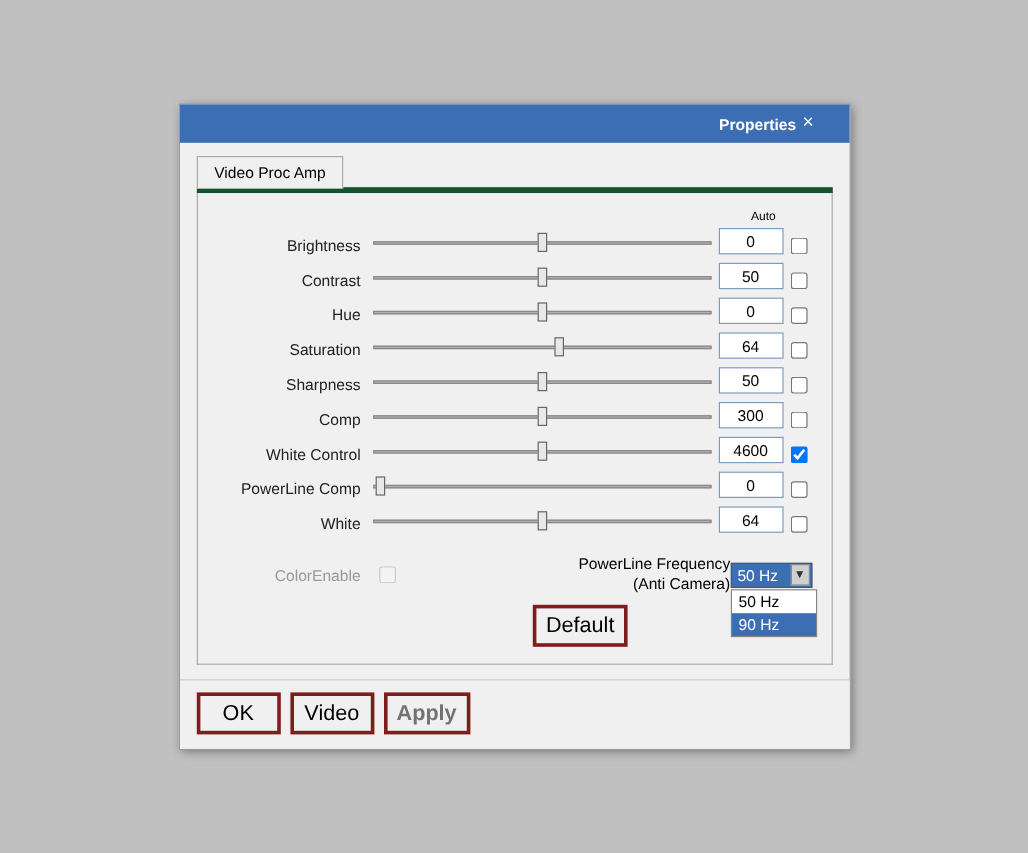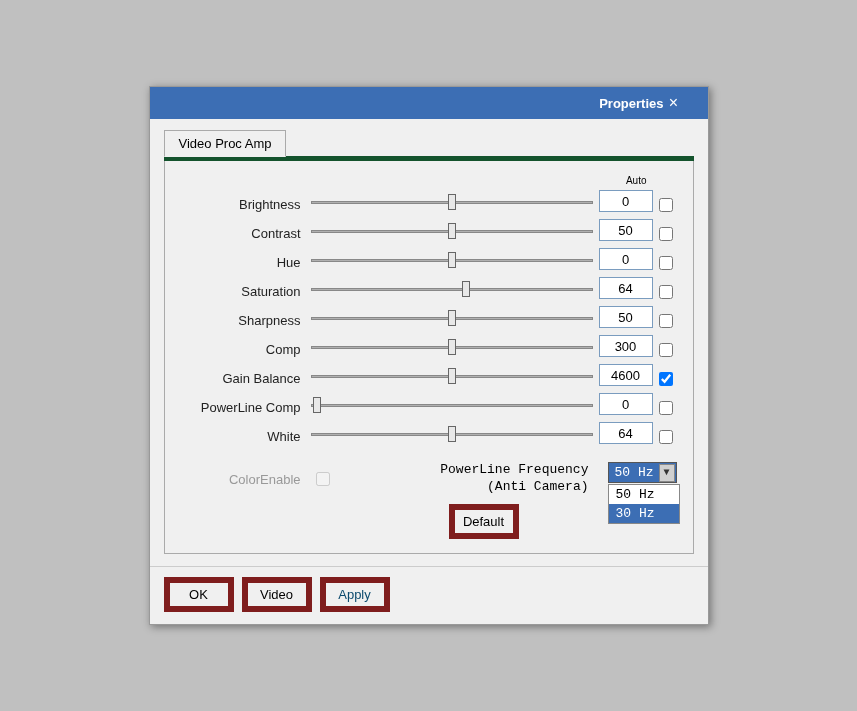--- a/index.html
+++ b/index.html
@@ -142,24 +142,23 @@
     }
     .color-enable-section {
       display: flex;
       align-items: center;
       gap: 5px;
       color: #999;
       font-size: 13px;
     }
     .powerline-section {
       display: flex;
-      align-items: flex-start;
-      gap: 20px;
+      align-items: center;
+      gap: 0;
       margin-left: auto;
-      font-family: Liberation Mono, monospace;
     }
     .powerline-label {
       font-size: 13px;
       text-align: right;
       line-height: 1.3;
     }
     .dropdown-container {
       position: relative;
       display: inline-block;
     }
@@ -197,29 +196,30 @@
       background: #3c6eb4;
       color: white;
     }
     .default-btn-row {
       display: flex;
       justify-content: center;
       margin: 8px 0 4px 110px;
     }
     .btn {
       padding: 4px 8px;
-      border: 6px solid #7f1d1d;
-      background: #f0f0f0;
-      font-size: 13px;
+      border: 3px solid #7f1d1d;
+      background: #f0f0f0;
+      font-size: 18px;
       cursor: pointer;
       min-width: 70px;
     }
     .btn.disabled {
-      color: #0c4a6e;
+      color: #737373;
       cursor: default;
+      font-weight: bold;
     }
     .dialog-footer {
       display: flex;
       justify-content: flex-start;
       gap: 8px;
       padding: 10px 14px 12px 14px;
       border-top: 1px solid #ccc;
       background: #f0f0f0;
     }
   </style>
@@ -302,21 +302,21 @@
             <div class="prop-label">Comp</div>
             <div class="slider-container">
               <div class="slider-track">
                 <div class="slider-thumb" style="left: calc(50% - 4px);"></div>
               </div>
             </div>
             <input type="text" class="prop-value" value="300" style="">
             <input type="checkbox" class="auto-check" style="">
           </div>
           <div class="property-row">
-            <div class="prop-label">Gain Balance</div>
+            <div class="prop-label">White Control</div>
             <div class="slider-container">
               <div class="slider-track">
                 <div class="slider-thumb" style="left: calc(50% - 4px);"></div>
               </div>
             </div>
             <input type="text" class="prop-value" value="4600" style="">
             <input type="checkbox" class="auto-check" checked="" style="">
           </div>
           <div class="property-row">
             <div class="prop-label">PowerLine Comp</div>
@@ -348,21 +348,21 @@
         <div class="powerline-section">
           <div class="powerline-label">
             <div>PowerLine Frequency</div>
             <div>(Anti Camera)</div>
           </div>
           <div class="dropdown-container">
             <div style="background:#3c6eb4;color:white;padding:2px 22px 2px 5px;border:1px solid #555;font-size:13px;min-width:68px;display:inline-block;">50 Hz</div>
             <div class="dropdown-arrow">▼</div>
             <div class="dropdown-menu">
               <div class="dropdown-item">50 Hz</div>
-              <div class="dropdown-item selected">30 Hz</div>
+              <div class="dropdown-item selected">90 Hz</div>
             </div>
           </div>
         </div>
       </div>
 
       <div class="default-btn-row">
         <button class="btn">Default</button>
       </div>
     </div>
   </div>

